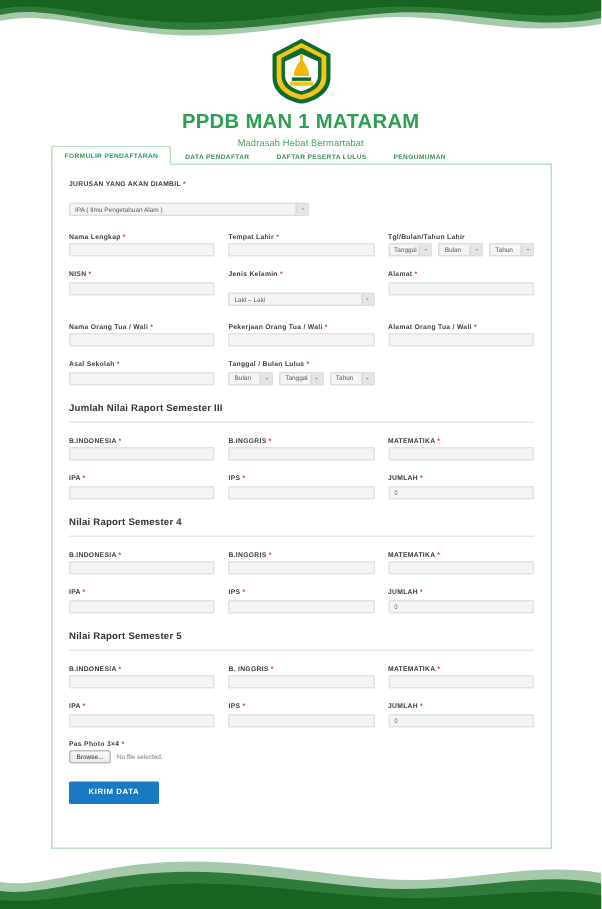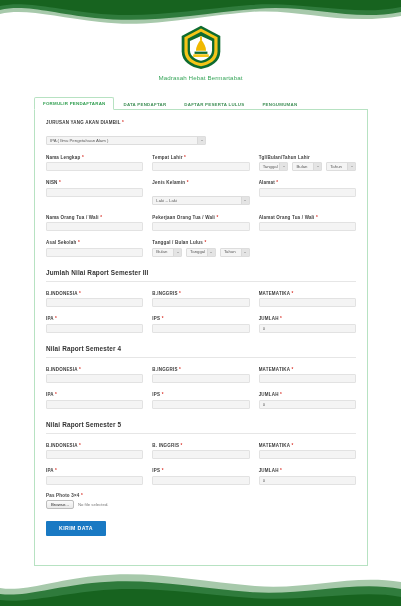--- a/index.html
+++ b/index.html
@@ -231,20 +231,21 @@
     <svg class="logo" viewBox="0 0 100 100">
       <path d="M50 4 L92 26 L92 60 C92 82 72 94 50 98 C28 94 8 82 8 60 L8 26 Z" fill="#0e6b2f"></path>
       <path d="M50 10 L86 29 L86 59 C86 78 69 88 50 92 C31 88 14 78 14 59 L14 29 Z" fill="#f5c518"></path>
       <path d="M50 17 L79 32 L79 58 C79 74 65 82 50 85 C35 82 21 74 21 58 L21 32 Z" fill="#0e6b2f"></path>
       <path d="M50 26 L74 37 L74 57 C74 70 62 77 50 80 C38 77 26 70 26 57 L26 37 Z" fill="#ffffff"></path>
       <path d="M50 33 C57 42 61 50 61 58 L39 58 C39 50 43 42 50 33 Z" fill="#f0b800"></path>
       <rect x="48" y="27" width="4" height="8" fill="#f0b800"></rect>
       <rect x="36" y="60" width="28" height="5" fill="#0e6b2f"></rect>
       <rect x="33" y="66" width="34" height="6" rx="1" fill="#f5c518"></rect>
     </svg>
+    <div class="site-title">PPDB MAN 1 MATARAM</div>
     <div class="site-subtitle">Madrasah Hebat Bermartabat</div>
   </div>
 
   <div class="tabs">
     <div class="tab active">FORMULIR PENDAFTARAN</div>
     <div class="tab">DATA PENDAFTAR</div>
     <div class="tab">DAFTAR PESERTA LULUS</div>
     <div class="tab">PENGUMUMAN</div>
   </div>
 

